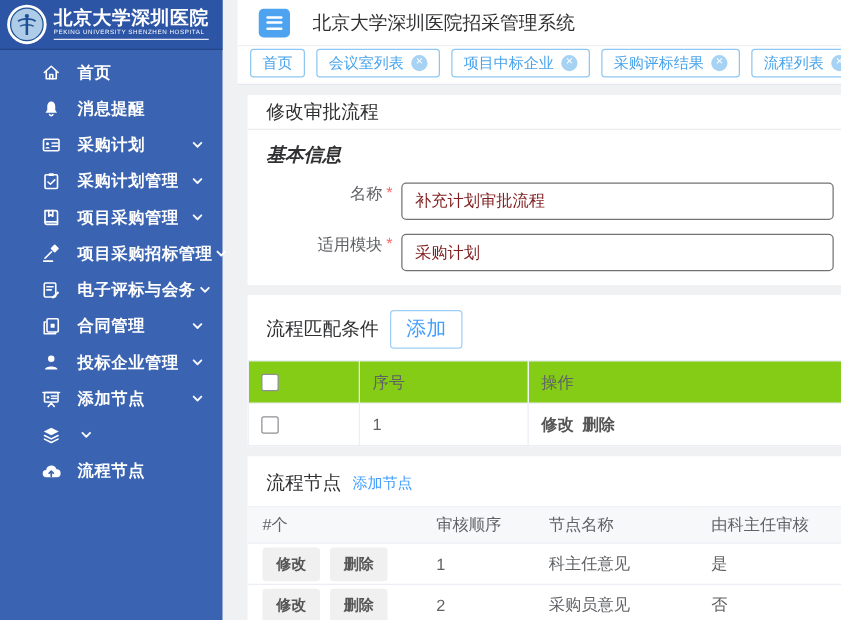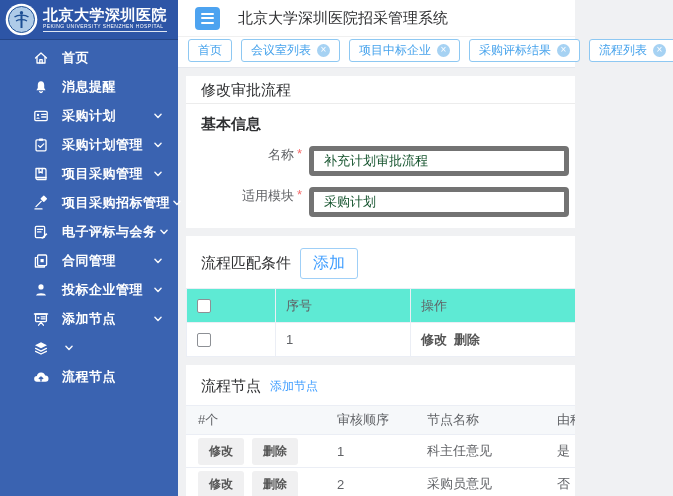--- a/index.html
+++ b/index.html
@@ -1,18 +1,18 @@
 <!DOCTYPE html>
 <html><head>
 <meta charset="utf-8">
 <style>
   * { box-sizing: border-box; margin: 0; padding: 0; }
   html,body { width: 673px; height: 496px; overflow: hidden; }
   body { font-family: "Liberation Sans", "DejaVu Sans", sans-serif; background: #f0f1f3; }
-  .app { display: flex; width: 575px; height: 496px; }
+  .app { display: flex; width: 673px; height: 496px; gap: 12px; }
 
   
   .sidebar { width: 178px; flex-shrink: 0; background: #3a63b1; color: #fff; }
   .logo { height: 40px; background: #2d55a6; border-bottom: 1px solid rgba(0,0,0,.18);
           display: flex; align-items: center; padding: 0 5px; gap: 5px; }
   .logo-emblem { width: 33px; height: 33px; flex-shrink: 0; }
   .logo-text { line-height: 1; }
   .logo-cn { font-size: 15px; font-weight: bold; white-space: nowrap; letter-spacing: .5px; }
   .logo-en { font-size: 5px; letter-spacing: .45px; margin-top: 2px; padding-bottom: 2px;
              border-bottom: 1px solid rgba(255,255,255,.85); white-space: nowrap; }
@@ -41,37 +41,37 @@
          font-size: 12px; cursor: pointer; white-space: nowrap; }
   .tab-close { width: 13px; height: 13px; border-radius: 50%; background: #a6d2f3; color: #fff;
                font-size: 10px; line-height: 12px; text-align: center; cursor: pointer; }
 
   
   .content { flex: 1; min-height: 0; padding: 8px 0 0 8px; display: flex; flex-direction: column; gap: 8px; overflow: hidden; }
   .card { background: #fff; overflow: hidden; }
   .page-title { height: 28px; line-height: 27px; padding-left: 15px; font-size: 15px; color: #303133;
                 border-bottom: 1px solid #ececec; }
   .section-heading { font-size: 15px; color: #303133; }
-  .card-basic .section-heading { padding: 11px 15px 12px; }
+  .card-basic .section-heading { padding: 11px 15px 12px; font-style: italic; }
   .form-row { display: flex; margin: 0 6px 11px 0; }
   .form-label { width: 108px; text-align: right; font-size: 13px; color: #606266; white-space: nowrap; }
   .req { color: #f56c6c; margin: 0 2px 0 3px; font-size: 13px; }
-  .form-input { flex: 1; height: 30px; border: 5px solid #737373; border-radius: 4px;
-                padding: 0 10px; font-size: 13px; color: #14532d; margin-left: 5px; outline: none; min-width: 0; }
+  .form-input { flex: 1; height: 30px; border: 1px solid #737373; border-radius: 4px;
+                padding: 0 10px; font-size: 13px; color: #7f1d1d; margin-left: 5px; outline: none; min-width: 0; }
 
   .card-head { display: flex; align-items: center; gap: 9px; padding: 12px 15px 9px; }
   .btn-add { font-size: 16px; color: #409eff; background: #fff; border: 1px solid #9fcff7;
              border-radius: 3px; padding: 4px 12px; cursor: pointer; }
   .link-add { font-size: 12px; color: #409eff; cursor: pointer; text-decoration: none; }
 
   table { border-collapse: collapse; table-layout: fixed; font-size: 13px; color: #606266; }
   .tbl-match { width: 547px; }
   .tbl-match th, .tbl-match td { border: 1px solid #ebeef5; height: 34px; padding: 0 10px;
                                  text-align: left; font-weight: normal; overflow: hidden; white-space: nowrap; }
-  .tbl-match th { background: #5eead4; }
+  .tbl-match th { background: #84cc16; }
   .cell-check { text-align: center; }
   .checkbox { display: inline-block; width: 14px; height: 14px; border: 1px solid #8d9095;
               border-radius: 2px; background: #fff; vertical-align: middle; cursor: pointer; }
   .action-link { font-weight: bold; color: #555; margin-right: 7px; cursor: pointer; }
 
   .tbl-nodes { width: 100%; }
   .tbl-nodes th, .tbl-nodes td { height: 31px; padding: 0 12px; text-align: left; font-weight: normal;
                                  border-bottom: 1px solid #ebeef5; overflow: hidden; white-space: nowrap; }
   .tbl-nodes th { background: #f6f8fa; border-top: 1px solid #ebeef5; height: 29px; }
   .tbl-nodes td { height: 33px; }

